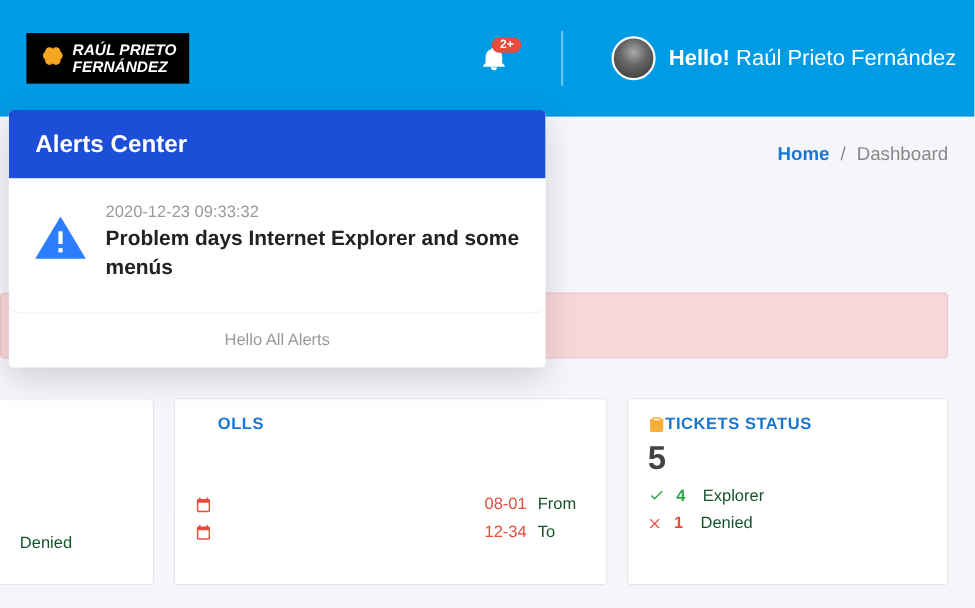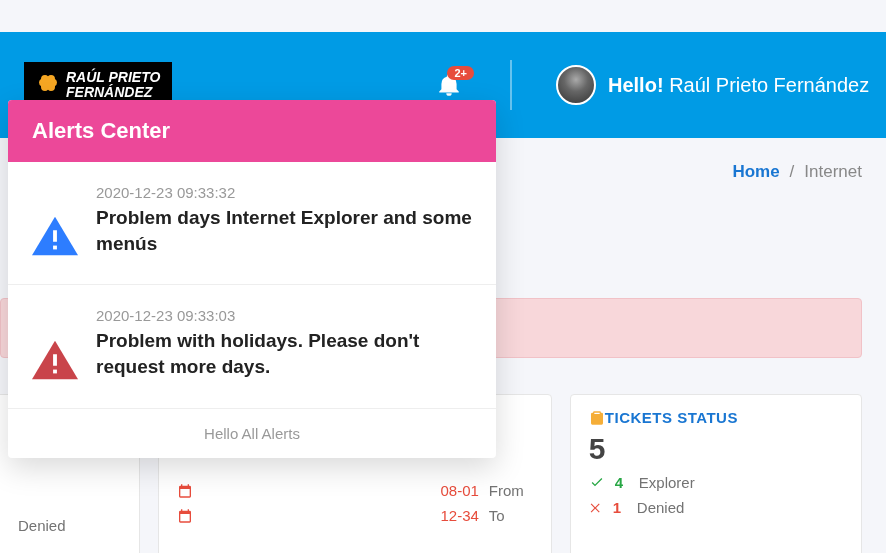--- a/index.html
+++ b/index.html
@@ -12,21 +12,20 @@
   position: relative;
 }
 
 .topbar {
   background: #009be5;
   height: 106px;
   display: flex;
   align-items: center;
   padding: 0 24px;
   position: relative;
-  margin-top: 32px;
 }
 
 .logo-badge {
   background: #000;
   color: #fff;
   font-weight: 800;
   font-style: italic;
   font-size: 14px;
   line-height: 1.1;
   padding: 8px 12px;
@@ -157,48 +156,49 @@
   display: flex;
   align-items: center;
   gap: 10px;
   margin-top: 8px;
   color: #666;
   font-size: 15px;
 }
 .card-row .cnt { width: 14px; display: inline-block; font-weight: 600; }
 .green { color: #28a745; }
 .red { color: #e74c3c; }
-.muted { color: #737373; font-size: 15px; }
+.muted { color: #14532d; font-size: 15px; }
 .date-red { color: #e74c3c; font-weight: 400; }
 
 .alerts-panel {
   position: absolute;
   left: 8px;
   top: 100px;
   width: 488px;
   background: #fff;
   box-shadow: 0 10px 30px rgba(0,0,0,0.15);
   border-radius: 4px;
   overflow: hidden;
   z-index: 50;
 }
 .alerts-header {
-  background: #ec4899;
+  background: #1d4ed8;
   color: #fff;
   font-size: 22px;
   font-weight: 700;
   padding: 18px 24px;
 }
 .alert-item {
   display: flex;
-  align-items: flex-end;
+  align-items: flex-start;
   gap: 18px;
   padding: 22px 24px 28px 24px;
   border-bottom: 1px solid #eee;
   cursor: pointer;
+  border-radius: 10px;
 }
 .tri-icon {
   width: 46px;
   height: 40px;
   flex-shrink: 0;
   margin-top: 12px;
 }
 .alert-ts {
   color: #999;
   font-size: 15px;
@@ -256,21 +256,21 @@
       <span>Raúl Prieto Fernández</span>
     </div>
   </div>
 </div>
 
 <div class="main">
 
   <div class="breadcrumb">
     <a href="#">Home</a>
     <span>/</span>
-    <span>Internet</span>
+    <span>Dashboard</span>
   </div>
 
   <div class="pink-strip"></div>
 
   <div class="cards-row">
 
     <div class="card partial-left">
       <div style="height:100px"></div>
       <div class="card-row">
         <span class="muted">Denied</span>
@@ -334,26 +334,15 @@
       <path fill="#2d7dff" d="M12 0 0 20h24L12 0z"></path>
       <rect x="11" y="7" width="2" height="6" fill="#fff"></rect>
       <rect x="11" y="15" width="2" height="2" fill="#fff"></rect>
     </svg>
     <div>
       <div class="alert-ts">2020-12-23 09:33:32</div>
       <div class="alert-msg">Problem days Internet Explorer and some menús</div>
     </div>
   </div>
 
-  <div class="alert-item">
-    <svg class="tri-icon" viewBox="0 0 24 20">
-      <path fill="#c9444a" d="M12 0 0 20h24L12 0z"></path>
-      <rect x="11" y="7" width="2" height="6" fill="#fff"></rect>
-      <rect x="11" y="15" width="2" height="2" fill="#fff"></rect>
-    </svg>
-    <div>
-      <div class="alert-ts">2020-12-23 09:33:03</div>
-      <div class="alert-msg">Problem with holidays. Please don't request more days.</div>
-    </div>
-  </div>
 
   <div class="show-all">Hello All Alerts</div>
 </div>
 
 </body></html>

